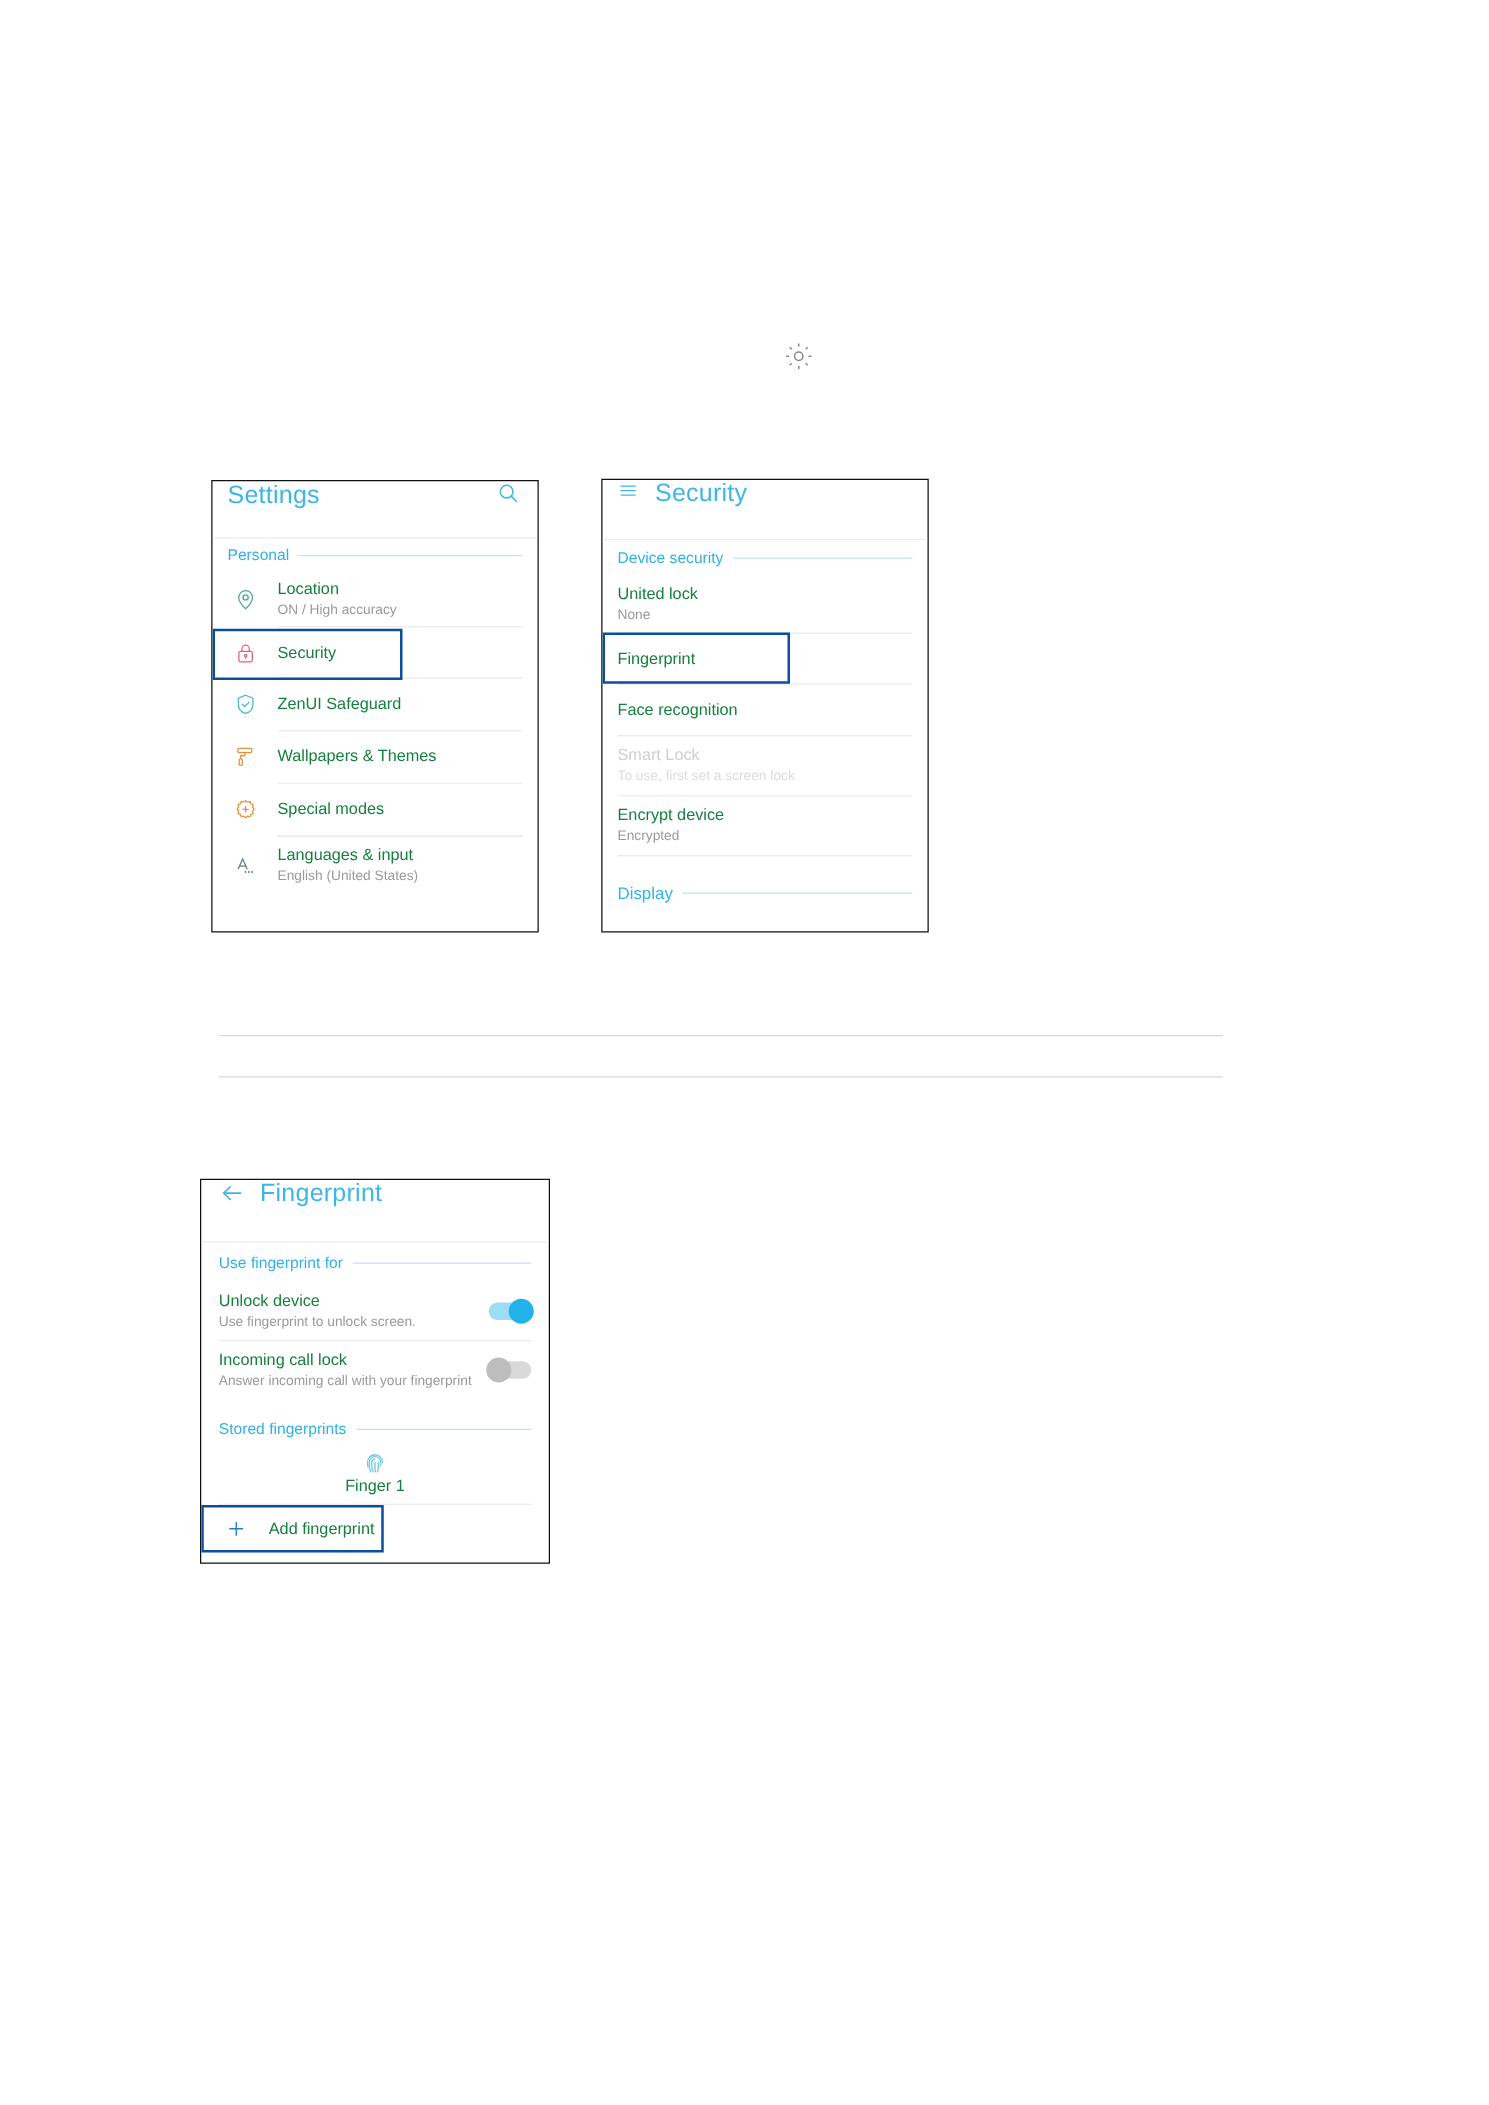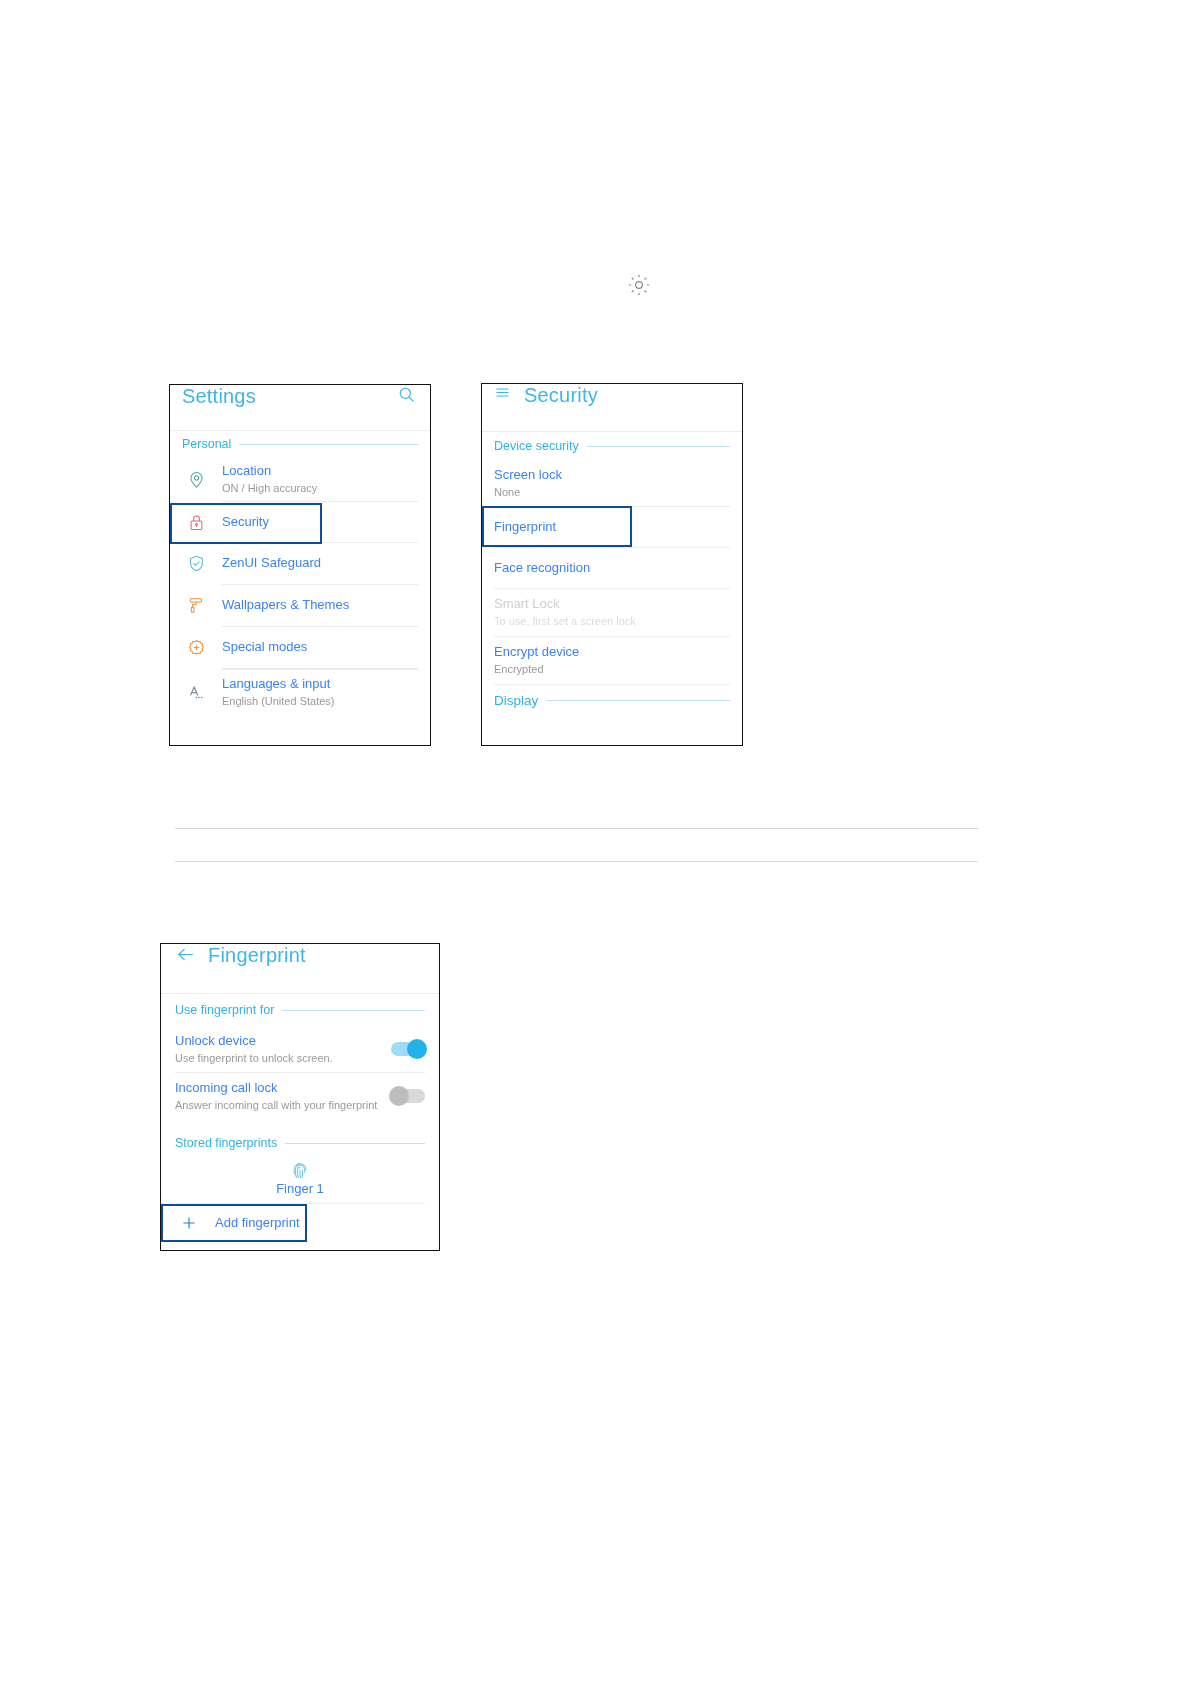--- a/index.html
+++ b/index.html
@@ -57,21 +57,21 @@
     align-items: center;
     box-sizing: border-box;
     position: relative;
   }
   .row-divider {
     height: 1px;
     background: #ececec;
   }
   .row-title {
     font-size: 13px;
-    color: #3b82f6;
+    color: #15803d;
     line-height: 1.25;
   }
   .row-sub {
     font-size: 11px;
     color: #9a9a9a;
     line-height: 1.3;
     margin-top: 2px;
   }
   .row-disabled .row-title { color: #cfcfcf; }
   .row-disabled .row-sub   { color: #dcdcdc; }
@@ -249,21 +249,21 @@
     <span class="panel-title" style="font-size:20px; margin-left:13px;">Security</span>
   </div>
 
   <div class="section-head" style="height:28px; padding:0 12px;">
     <span class="section-label">Device security</span>
     <span class="section-rule"></span>
   </div>
 
   <div class="row" style="height:46px; padding:0 12px;">
     <div style="flex:1;">
-      <div class="row-title">Screen lock</div>
+      <div class="row-title">United lock</div>
       <div class="row-sub">None</div>
     </div>
   </div>
   <div class="row-divider" style="margin:0 12px;"></div>
 
   <div class="row" style="height:40px; padding:0 12px;">
     <div style="flex:1;">
       <div class="row-title">Fingerprint</div>
     </div>
   </div>
@@ -286,21 +286,21 @@
   <div class="row-divider" style="margin:0 12px;"></div>
 
   <div class="row" style="height:47px; padding:0 12px;">
     <div style="flex:1;">
       <div class="row-title">Encrypt device</div>
       <div class="row-sub">Encrypted</div>
     </div>
   </div>
   <div class="row-divider" style="margin:0 12px;"></div>
 
-  <div class="section-head" style="height:30px; padding:0 12px; ">
+  <div class="section-head" style="height:30px; padding:0 12px; margin-top:14px;">
     <span class="section-label" style="font-size:13.5px;">Display</span>
     <span class="section-rule"></span>
   </div>
 </div>
 
 <div class="page-rule" style="top:828px;"></div>
 <div class="page-rule" style="top:861px;"></div>
 
 <div class="panel" style="left:160px; top:943px; width:280px; height:308px;">
 

